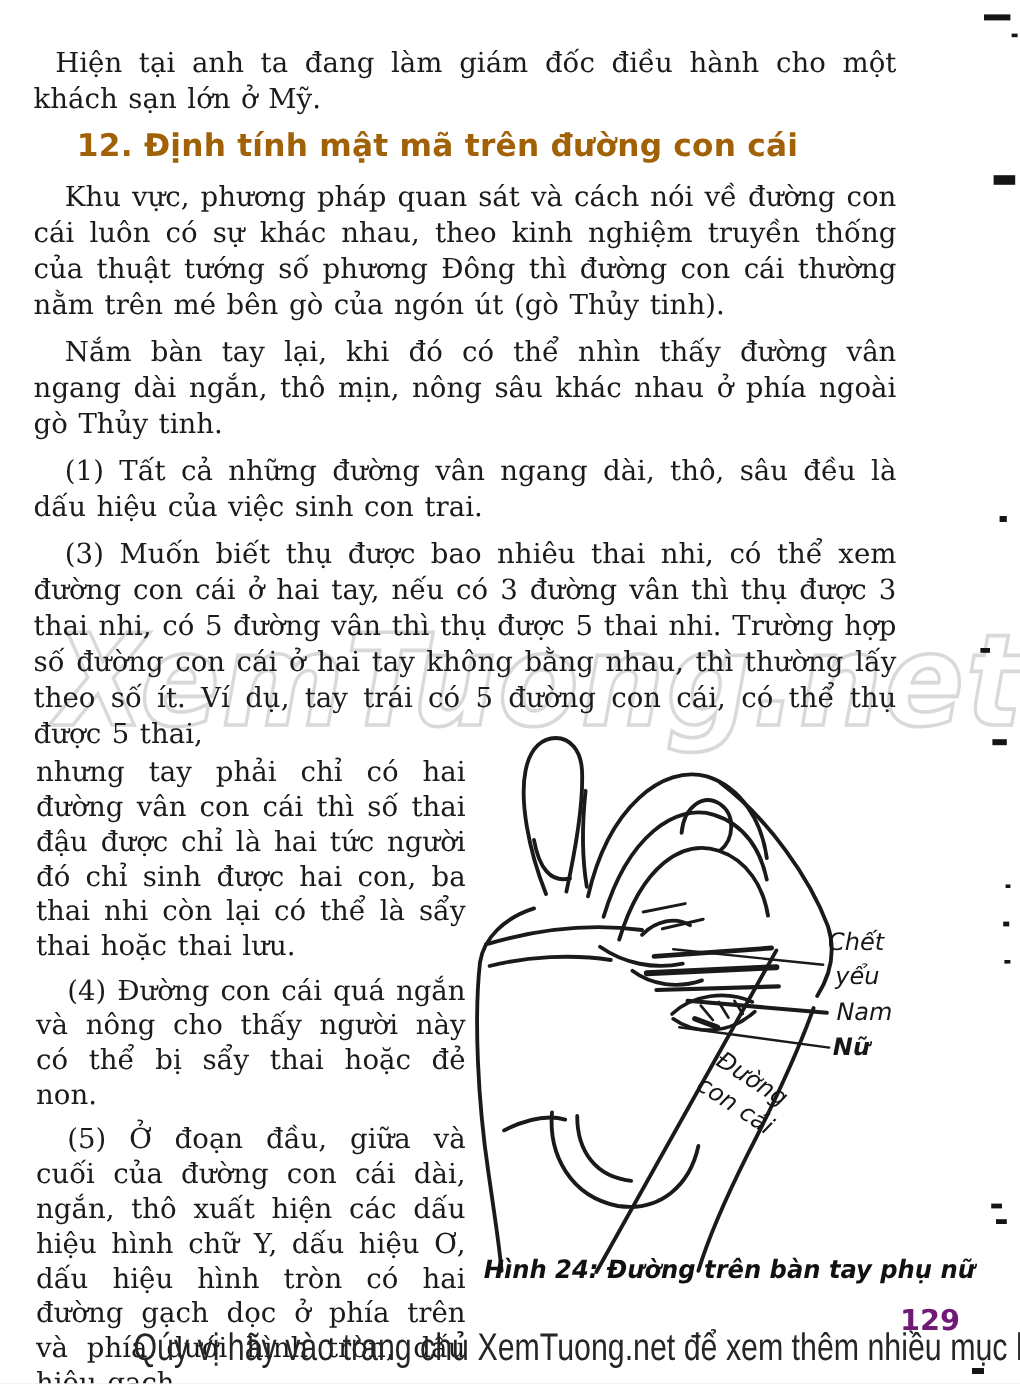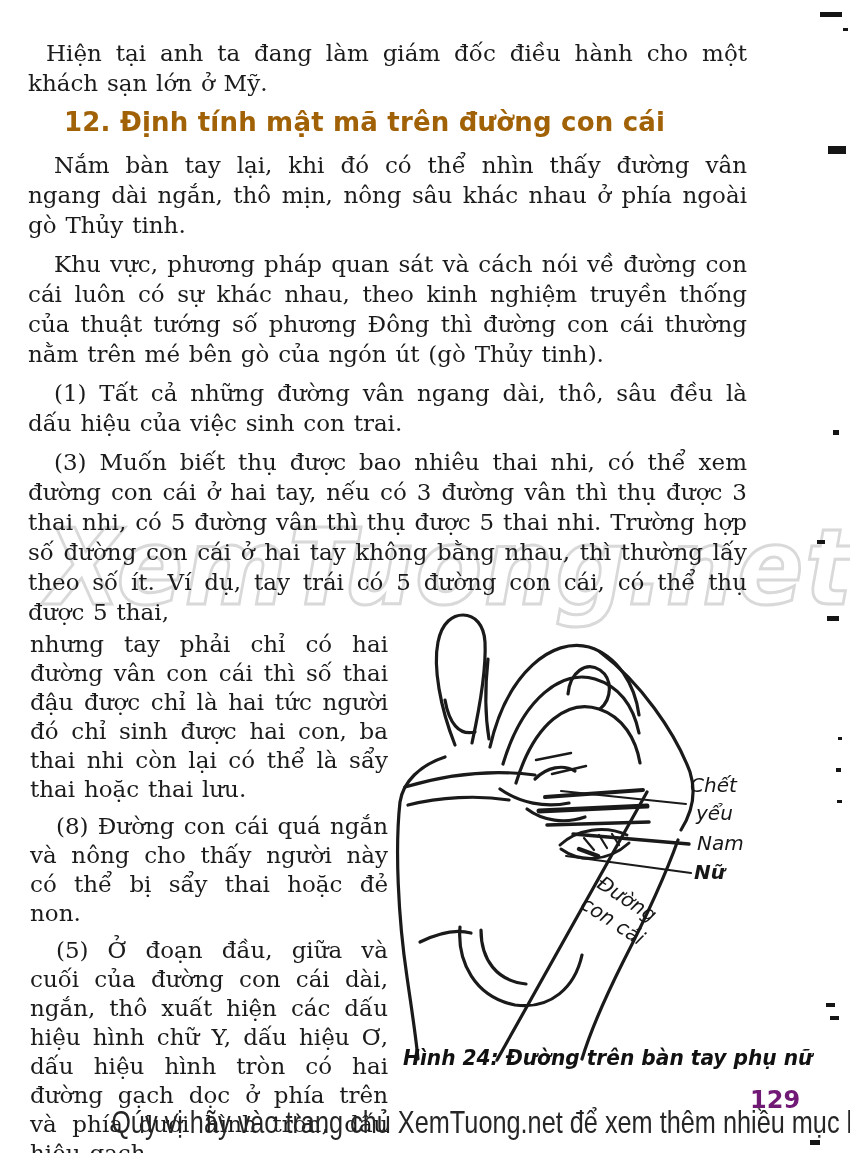--- a/index.html
+++ b/index.html
@@ -69,29 +69,29 @@
 </head>
 <body>
 
 <div class="page">
 
   <div class="watermark">XemTuong.net</div>
 
   <div class="textcol">
     <p class="body intro">Hiện tại anh ta đang làm giám đốc điều hành cho một khách sạn lớn ở Mỹ.</p>
     <h2 class="heading">12. Định tính mật mã trên đường con cái</h2>
+    <p class="body">Khu vực, phương pháp quan sát và cách nói về đường con cái luôn có sự khác nhau, theo kinh nghiệm truyền thống của thuật tướng số phương Đông thì đường con cái thường nằm trên mé bên gò của ngón út (gò Thủy tinh).</p>
     <p class="body">Nắm bàn tay lại, khi đó có thể nhìn thấy đường vân ngang dài ngắn, thô mịn, nông sâu khác nhau ở phía ngoài gò Thủy tinh.</p>
-    <p class="body">Khu vực, phương pháp quan sát và cách nói về đường con cái luôn có sự khác nhau, theo kinh nghiệm truyền thống của thuật tướng số phương Đông thì đường con cái thường nằm trên mé bên gò của ngón út (gò Thủy tinh).</p>
     <p class="body">(1) Tất cả những đường vân ngang dài, thô, sâu đều là dấu hiệu của việc sinh con trai.</p>
     <p class="body">(3) Muốn biết thụ được bao nhiêu thai nhi, có thể xem đường con cái ở hai tay, nếu có 3 đường vân thì thụ được 3 thai nhi, có 5 đường vân thì thụ được 5 thai nhi. Trường hợp số đường con cái ở hai tay không bằng nhau, thì thường lấy theo số ít. Ví dụ, tay trái có 5 đường con cái, có thể thụ được 5 thai,</p>
   </div>
 
   <div class="narrowcol">
     <p class="body cont">nhưng tay phải chỉ có hai đường vân con cái thì số thai đậu được chỉ là hai tức người đó chỉ sinh được hai con, ba thai nhi còn lại có thể là sẩy thai hoặc thai lưu.</p>
-    <p class="body">(8) Đường con cái quá ngắn và nông cho thấy người này có thể bị sẩy thai hoặc đẻ non.</p>
+    <p class="body">(4) Đường con cái quá ngắn và nông cho thấy người này có thể bị sẩy thai hoặc đẻ non.</p>
     <p class="body">(5) Ở đoạn đầu, giữa và cuối của đường con cái dài, ngắn, thô xuất hiện các dấu hiệu hình chữ Y, dấu hiệu Ơ, dấu hiệu hình tròn có hai đường gạch dọc ở phía trên và phía dưới hình tròn, dấu hiệu gạch</p>
   </div>
 
   <svg class="figure-svg" width="340" height="466" viewBox="0 0 340 466">
     <g fill="none" stroke="#1a1a1a" stroke-width="3.2" stroke-linecap="round" stroke-linejoin="round">
 
       <path d="M70 148 C 55 110 48 70 53 45 C 57 25 68 18 78 18 C 90 18 99 28 100 45 C 101 65 97 100 87 146"></path>
       <path d="M60 103 C 64 126 74 139 90 135"></path>
       <path d="M103 62 C 100 90 100 118 104 142"></path>
 

